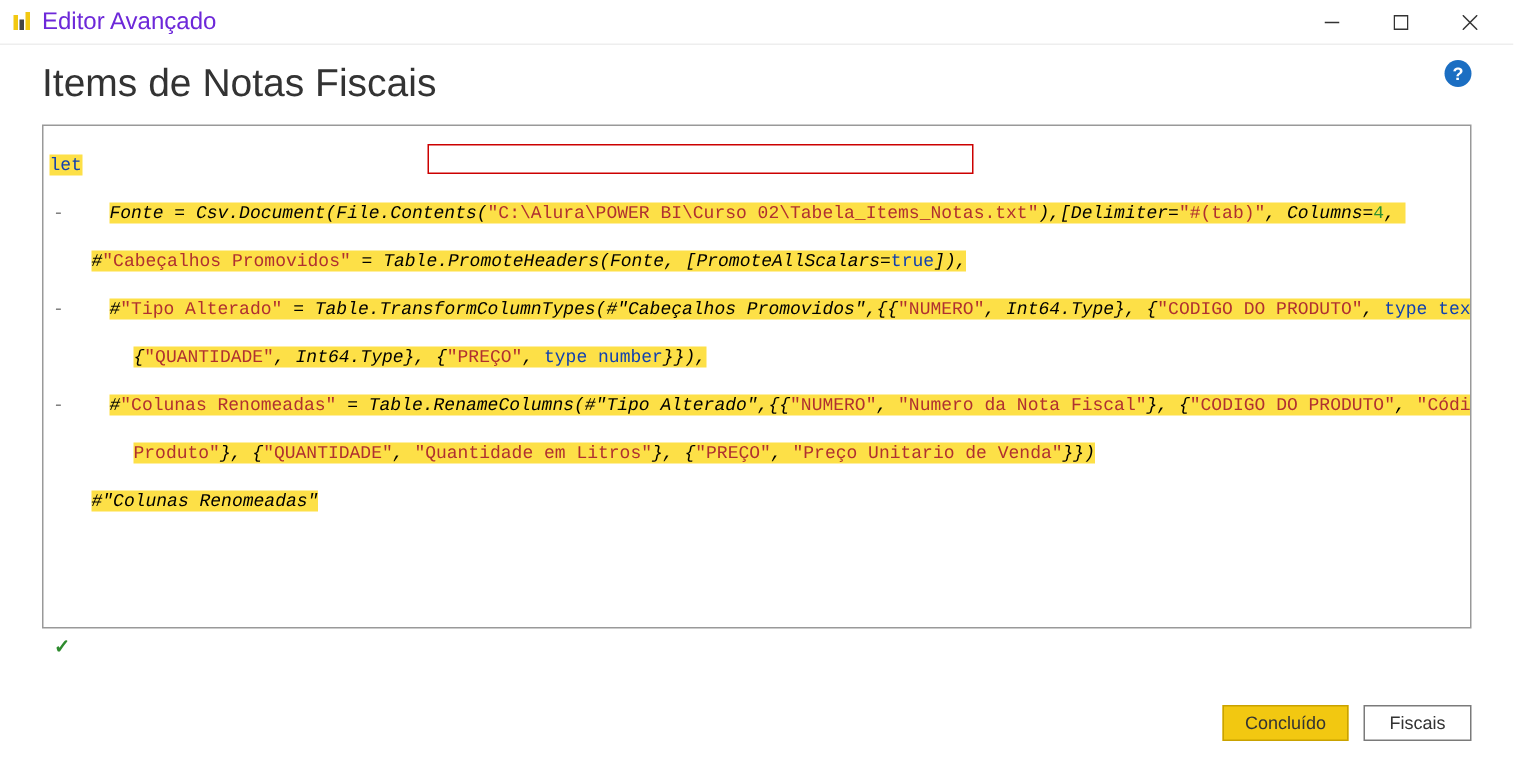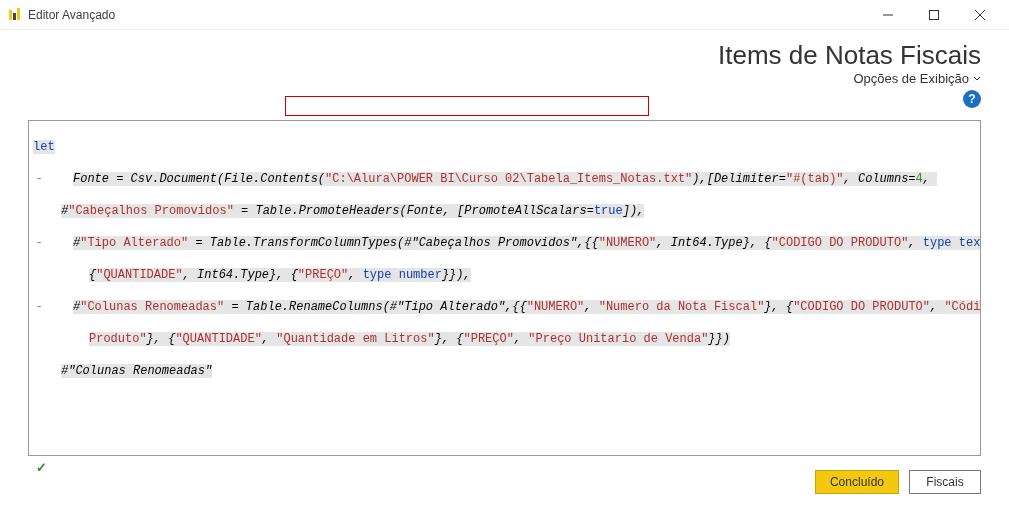--- a/index.html
+++ b/index.html
@@ -10,43 +10,41 @@
       height: 508px;
       overflow: hidden;
       position: relative;
       color: #333;
     }
     .titlebar {
       height: 30px;
       display: flex;
       align-items: center;
       padding: 0 6px 0 8px;
-      font-size: 12px;
-      color: #404040;
+      font-size: 16px;
+      color: #6d28d9;
       border-bottom: 1px solid #eee;
     }
     .titlebar .app-icon {
       width: 14px; height: 14px;
       margin-right: 6px;
       display: inline-flex;
     }
     .titlebar .spacer { flex: 1; }
     .win-btn {
       width: 46px; height: 30px;
       display: flex; align-items: center; justify-content: center;
       color: #444;
       cursor: pointer;
     }
     .win-btn svg { width: 10px; height: 10px; }
 
     .header-row {
       display: flex;
-      align-items: flex-end;
       padding: 10px 28px 6px 28px;
-      flex-direction: column;
     }
     .page-title {
       font-size: 26px;
       font-weight: 200;
       color: #333;
       flex: 1;
     }
     .display-opts {
       display: flex;
       align-items: center;
@@ -94,21 +92,21 @@
       text-align: center;
       color: #777;
       vertical-align: top;
     }
     .kw { color: #1040b0; }
     .kw-type { color: #1040b0; }
     .str { color: #b03030; }
     .num { color: #2d9030; }
     .bool { color: #1040b0; }
     .plain { color: #000; font-style: italic; }
-    .sel { background: #e5e5e5; }
+    .sel { background: #fde047; }
 
     .annot-box {
       position: absolute;
       border: 1px solid #c00;
       pointer-events: none;
     }
 
     .status-line {
       margin: 4px 36px 0 36px;
       font-size: 13px;
@@ -163,28 +161,20 @@
   <div class="win-btn">
     <svg viewBox="0 0 10 10">
         <line x1="0" y1="0" x2="10" y2="10" stroke="#333" stroke-width="1"></line>
         <line x1="10" y1="0" x2="0" y2="10" stroke="#333" stroke-width="1"></line>
       </svg>
   </div>
 </div>
 
 <div class="header-row">
   <div class="page-title">Items de Notas Fiscais</div>
-  <div class="display-opts">
-    <span>Opções de Exibição</span>
-    <span>
-      <svg width="8" height="8" viewBox="0 0 8 8">
-          <polyline points="1,2 4,5 7,2" fill="none" stroke="#333" stroke-width="1"></polyline>
-        </svg>
-    </span>
-  </div>
   <div class="help-icon">?</div>
 </div>
 
 <div class="editor-frame">
   <div class="code">
 <span class="line"><span class="sel"><span class="kw">let</span></span></span>
 <span class="line"><span class="toggle">-</span><span class="indent1"></span><span class="sel"><span class="plain">Fonte = Csv.Document(File.Contents(</span><span class="str">"C:\Alura\POWER BI\Curso 02\Tabela_Items_Notas.txt"</span><span class="plain">),[Delimiter=</span><span class="str">"#(tab)"</span><span class="plain">, Columns=</span><span class="num">4</span><span class="plain">, </span></span></span>
 <span class="line"><span class="indent1"></span><span class="sel"><span class="plain">#</span><span class="str">"Cabeçalhos Promovidos"</span><span class="plain"> = Table.PromoteHeaders(Fonte, [PromoteAllScalars=</span><span class="bool">true</span><span class="plain">]),</span></span></span>
 <span class="line"><span class="toggle">-</span><span class="indent1"></span><span class="sel"><span class="plain">#</span><span class="str">"Tipo Alterado"</span><span class="plain"> = Table.TransformColumnTypes(#"Cabeçalhos Promovidos",{{</span><span class="str">"NUMERO"</span><span class="plain">, Int64.Type}, {</span><span class="str">"CODIGO DO PRODUTO"</span><span class="plain">, </span><span class="kw-type">type</span><span class="plain"> </span><span class="kw-type">text</span></span></span>
 <span class="line"><span class="indent2"></span><span class="sel"><span class="plain">{</span><span class="str">"QUANTIDADE"</span><span class="plain">, Int64.Type}, {</span><span class="str">"PREÇO"</span><span class="plain">, </span><span class="kw-type">type</span><span class="plain"> </span><span class="kw-type">number</span><span class="plain">}}),</span></span></span>

